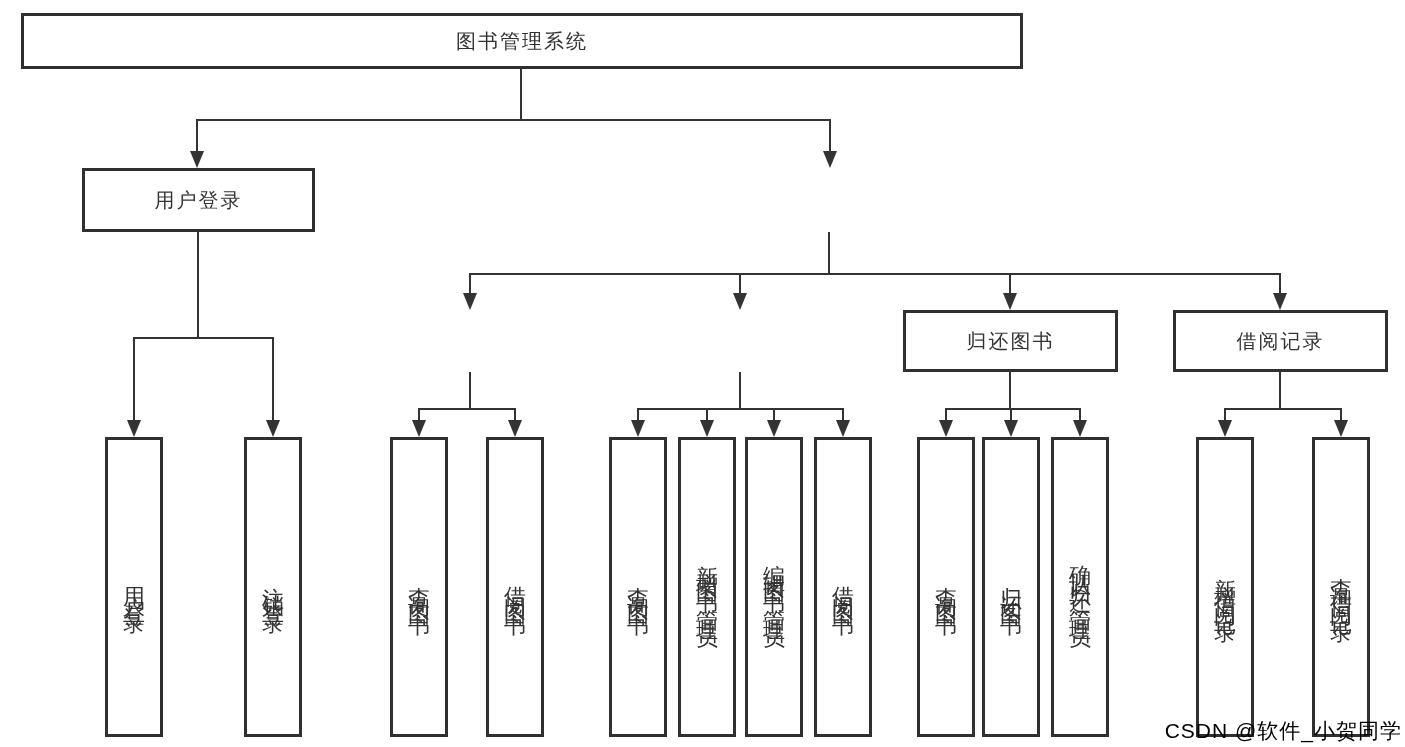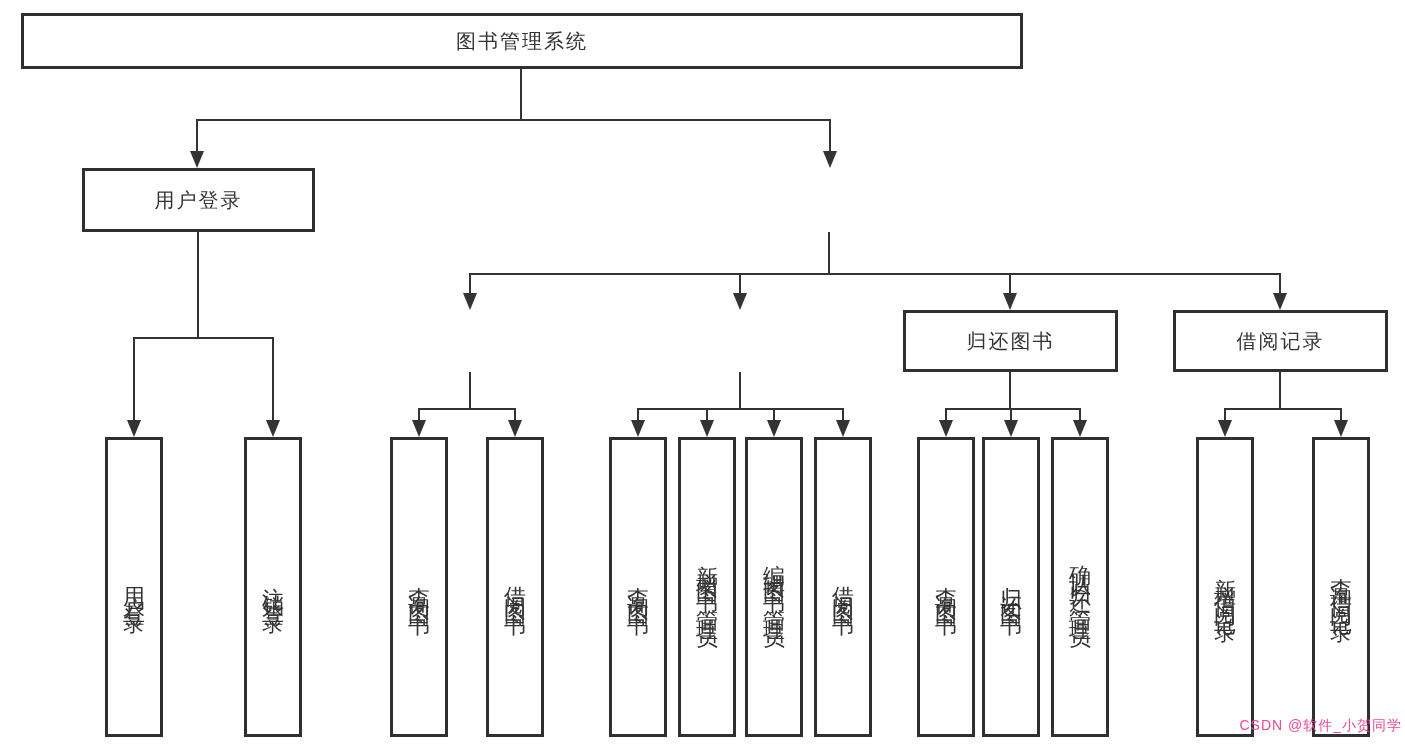--- a/index.html
+++ b/index.html
@@ -29,21 +29,21 @@
   .vline { position:absolute; width:2px;  background:#333333; }
   .hline { position:absolute; height:2px; background:#333333; }
   .arrow {
     position:absolute; width:0; height:0;
     border-left:7px solid transparent;
     border-right:7px solid transparent;
     border-top:17px solid #333333;
   }
   .watermark {
     position:absolute; top:717px; right:3px;
-    font-size:14px; color:#ec4899; z-index:5;
+    font-size:21px; color:#000000; z-index:5;
     letter-spacing:1px;
   }
 </style>
 </head>
 <body>
 
 <div class="stage">
 
   <div class="box hnode" style="left:21px; top:13px; width:1002px; height:56px;">图书管理系统</div>
 

